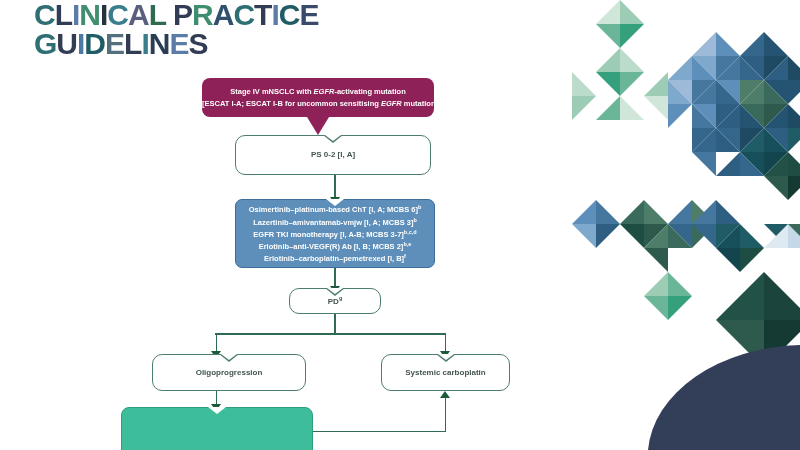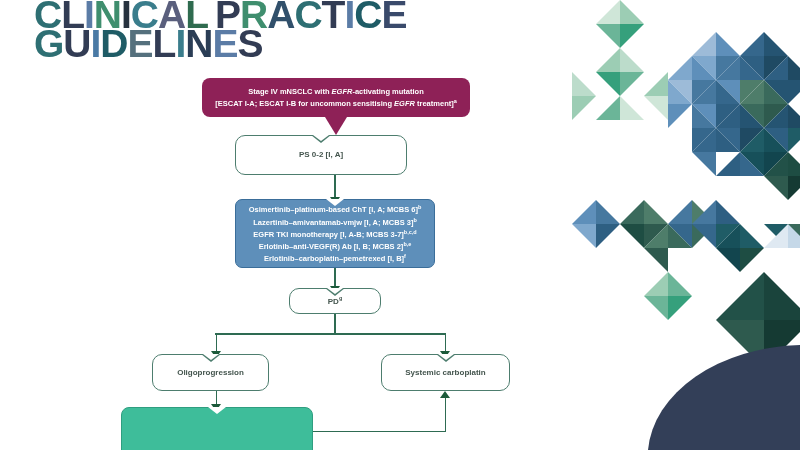--- a/index.html
+++ b/index.html
@@ -4,38 +4,38 @@
 <style>
   :root{
     --maroon:#8e2157; --box-border:#4d7d6e; --box-text:#44554e;
     --line:#2e6b52; --arrow:#1c5a3a; --blue-fill:#5e8fba; --blue-border:#3a6d99;
     --teal-fill:#3ebd9a; --teal-border:#2f9e80; --navy:#333f58;
   }
   html,body{margin:0;padding:0;}
   #stage{position:relative;width:800px;height:450px;background:#fff;overflow:hidden;
          font-family:"Liberation Sans",sans-serif;}
   
-  .title{position:absolute;left:34px;top:0;line-height:29px;font-size:39px;
+  .title{position:absolute;left:34px;top:0;line-height:29px;font-size:30px;
          font-weight:bold;letter-spacing:-1px;}
   .title .sp{display:inline-block;width:7px;}
   
   .node{position:absolute;box-sizing:border-box;text-align:center;
         display:flex;flex-direction:column;justify-content:center;}
   .node .ln{white-space:nowrap;}
   .filled{color:#fff;font-weight:bold;}
   .outlined{background:#fff;border:1.5px solid var(--box-border);border-radius:10px;
             color:var(--box-text);font-weight:bold;}
-  .root-box{left:202px;top:78px;width:268px;height:39px;background:var(--maroon);
+  .root-box{left:202px;top:78px;width:232px;height:39px;background:var(--maroon);
             border-radius:8px;font-size:7.5px;line-height:12px;}
-  .ps-box{left:235px;top:135px;width:172px;height:40px;font-size:8px;line-height:12.5px;}
+  .ps-box{left:235px;top:135px;width:196px;height:40px;font-size:8px;line-height:12.5px;}
   .blue-box{left:235px;top:199px;width:200px;height:69px;background:var(--blue-fill);
             border:1.5px solid var(--blue-border);border-radius:7px;font-size:7.5px;
             line-height:12.2px;padding-top:3px;}
   .pd-box{left:289px;top:288px;width:92px;height:26px;font-size:8px;}
-  .oligo-box{left:152px;top:354px;width:117px;height:37px;font-size:8px;}
+  .oligo-box{left:152px;top:354px;width:154px;height:37px;font-size:8px;}
   .sys-box{left:381px;top:354px;width:129px;height:37px;font-size:8px;}
   .local-box{left:121px;top:407px;width:192px;height:55px;background:var(--teal-fill);
              border:1.5px solid var(--teal-border);border-radius:8px;font-size:7.5px;
              line-height:13px;justify-content:flex-start;padding-top:15px;}
   sup{font-size:5.5px;line-height:0;vertical-align:super;}
   
   .notch{position:absolute;top:-1.5px;left:50%;margin-left:-10px;width:0;height:0;
          border-left:10px solid transparent;border-right:10px solid transparent;
          border-top:8px solid var(--box-border);}
   .notch::after{content:"";position:absolute;left:-8px;top:-8px;width:0;height:0;
@@ -64,21 +64,21 @@
 
 <div id="stage">
 
   <div class="title">
     <div><span style="color: rgb(46, 111, 115);">C</span><span style="color: rgb(50, 60, 84);">L</span><span style="color: rgb(91, 124, 166);">I</span><span style="color: rgb(63, 142, 110);">N</span><span style="color: rgb(39, 50, 63);">I</span><span style="color: rgb(58, 125, 140);">C</span><span style="color: rgb(90, 95, 125);">A</span><span style="color: rgb(47, 107, 79);">L</span><span class="sp">&nbsp;</span><span style="color: rgb(50, 60, 84);">P</span><span style="color: rgb(63, 142, 110);">R</span><span style="color: rgb(49, 80, 107);">A</span><span style="color: rgb(46, 111, 115);">C</span><span style="color: rgb(50, 60, 84);">T</span><span style="color: rgb(91, 124, 166);">I</span><span style="color: rgb(31, 92, 102);">C</span><span style="color: rgb(58, 74, 107);">E</span></div>
     <div><span style="color: rgb(46, 111, 115);">G</span><span style="color: rgb(50, 60, 84);">U</span><span style="color: rgb(74, 122, 165);">I</span><span style="color: rgb(31, 92, 102);">D</span><span style="color: rgb(85, 112, 125);">E</span><span style="color: rgb(50, 60, 84);">L</span><span style="color: rgb(58, 125, 140);">I</span><span style="color: rgb(42, 61, 85);">N</span><span style="color: rgb(91, 124, 166);">E</span><span style="color: rgb(50, 60, 84);">S</span></div>
   </div>
 
   <div class="node filled root-box">
     <div class="ln"><span>Stage IV mNSCLC with </span><i>EGFR</i><span>-activating mutation</span></div>
-    <div class="ln"><span>[ESCAT I-A; ESCAT I-B for uncommon sensitising </span><i>EGFR</i><span> treatment]</span><sup>a</sup></div>
+    <div class="ln"><span>[ESCAT I-A; ESCAT I-B for uncommon sensitising </span><i>EGFR</i><span> mutation]</span><sup>a</sup></div>
     <span class="tail"></span>
   </div>
 
   <div class="node outlined ps-box">
     <span class="notch"></span>
     <div class="ln"><span>PS 0-2 [I, A]</span></div>
   </div>
 
   <div class="vline" style="left:334.2px;top:175px;height:23px;"></div>
   <div class="arr-d" style="left:329.5px;top:197px;"></div>

